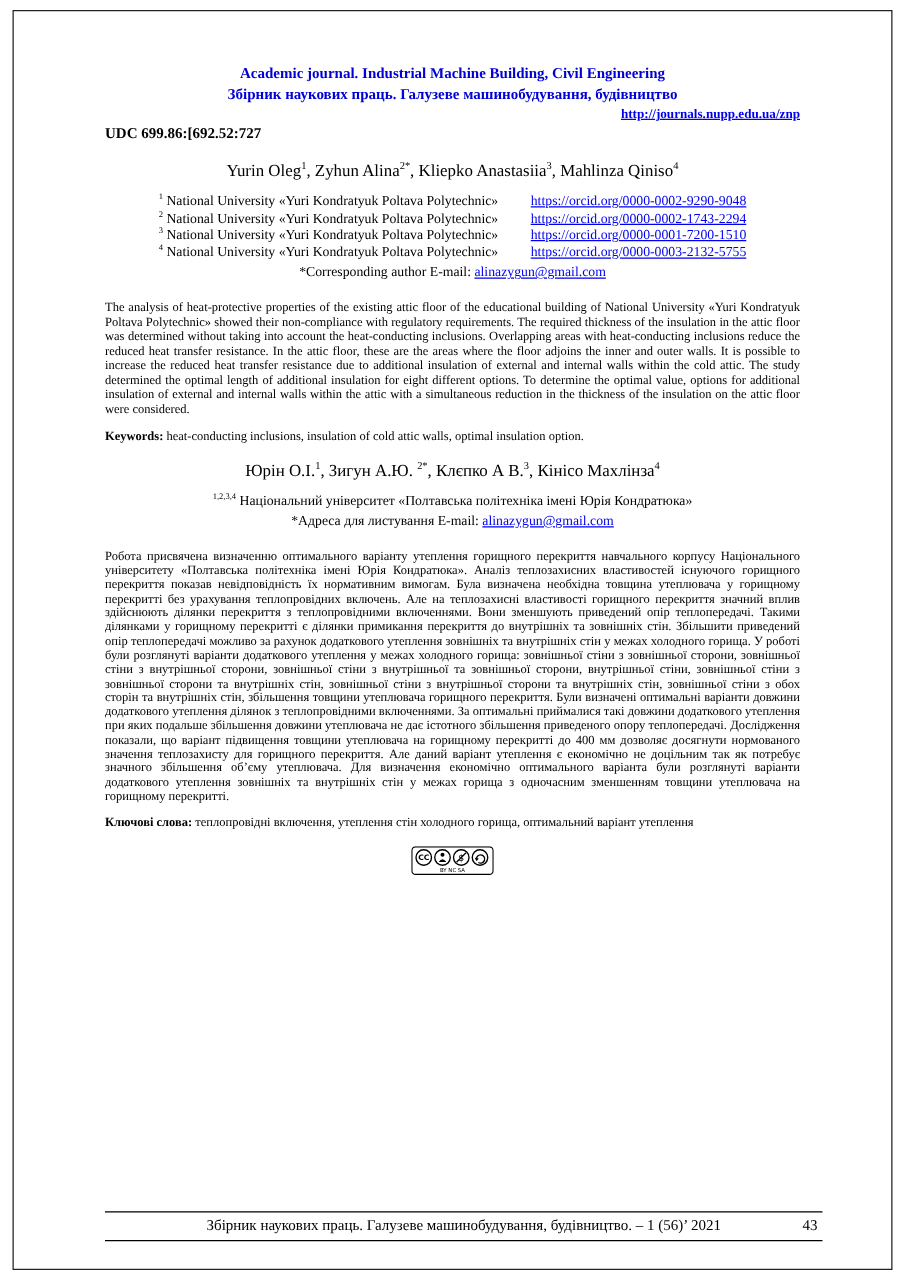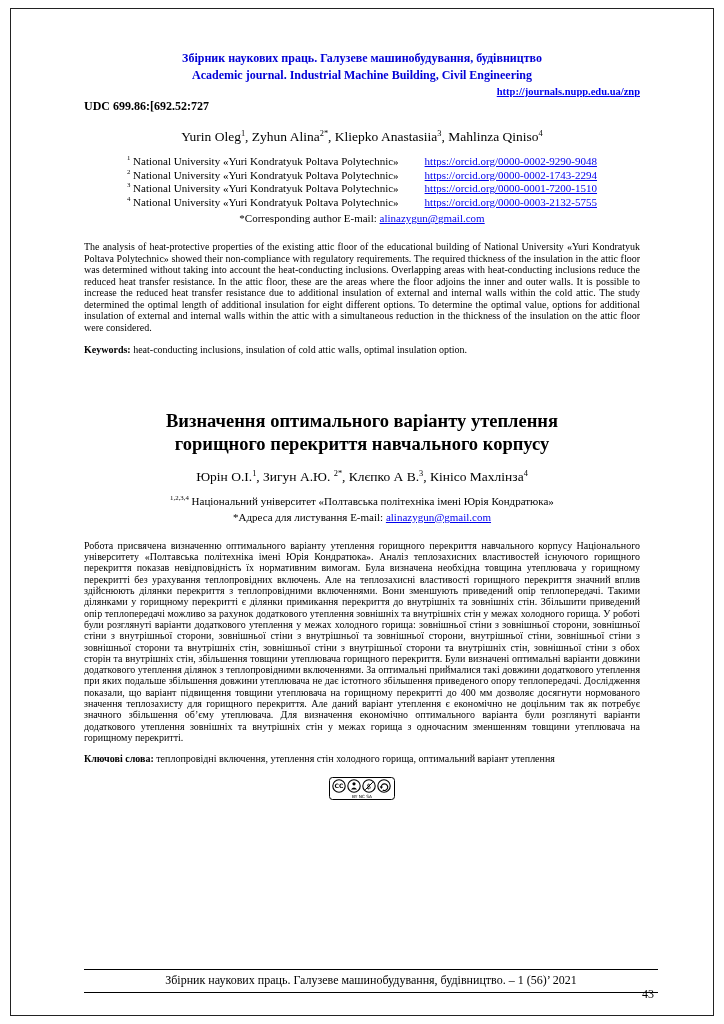--- a/index.html
+++ b/index.html
@@ -55,32 +55,32 @@
   .badge-wrap { margin-top: 12px; display: flex; justify-content: center; }
   .cc-badge { display: block; cursor: pointer; }
 
   .footer {
     position: absolute; left: 84px; right: 66px; bottom: 31px;
     border-top: 1px solid #000; border-bottom: 1px solid #000;
     padding: 3px 0 4px 0;
     font-size: 12px; line-height: 15px;
     text-align: center;
   }
-  .footer-page { position: absolute; right: 4px; top: 3px; margin-top: 14px; }
+  .footer-page { position: absolute; right: 4px; top: 3px; }
 </style>
 </head>
 <body>
 
 <div class="page">
   <div class="frame"></div>
 
   <div class="content">
 
+    <div class="hdr-line">Academic journal. Industrial Machine Building, Civil Engineering</div>
     <div class="hdr-line">Збірник наукових праць. Галузеве машинобудування, будівництво</div>
-    <div class="hdr-line">Academic journal. Industrial Machine Building, Civil Engineering</div>
     <div class="hdr-link-row"><a class="link">http://journals.nupp.edu.ua/znp</a></div>
 
     <div class="udc">UDC 699.86:[692.52:727</div>
 
 
     <p class="authors"><span><span>Yurin Oleg</span><sup>1</sup><span>, </span></span><span><span>Zyhun Alina</span><sup>2*</sup><span>, </span></span><span><span>Kliepko Anastasiia</span><sup>3</sup><span>, </span></span><span><span>Mahlinza Qiniso</span><sup>4</sup><span></span></span></p>
 
     <div class="affils">
       <div class="affil-row">
         <span><sup>1</sup> <span>National University «Yuri Kondratyuk Poltava Polytechnic»</span></span>
@@ -98,21 +98,20 @@
         <span><sup>4</sup> <span>National University «Yuri Kondratyuk Poltava Polytechnic»</span></span>
         <a class="link">https://orcid.org/0000-0003-2132-5755</a>
       </div>
       <div class="corr"><span>*Corresponding author E-mail: </span><a class="link">alinazygun@gmail.com</a></div>
     </div>
 
     <p class="abstract">The analysis of heat-protective properties of the existing attic floor of the educational building of National University «Yuri Kondratyuk Poltava Polytechnic» showed their non-compliance with regulatory requirements. The required thickness of the insulation in the attic floor was determined without taking into account the heat-conducting inclusions. Overlapping areas with heat-conducting inclusions reduce the reduced heat transfer resistance. In the attic floor, these are the areas where the floor adjoins the inner and outer walls. It is possible to increase the reduced heat transfer resistance due to additional insulation of external and internal walls within the cold attic. The study determined the optimal length of additional insulation for eight different options. To determine the optimal value, options for additional insulation of external and internal walls within the attic with a simultaneous reduction in the thickness of the insulation on the attic floor were considered.</p>
 
     <p class="keywords"><span class="kw-label">Keywords:</span><span> heat-conducting inclusions, insulation of cold attic walls, optimal insulation option.</span></p>
 
-    <h1 class="title-uk"><span>Визначення оптимального варіанту утеплення</span><br><span>горищного перекриття навчального корпусу</span></h1>
 
     <p class="authors authors-uk"><span><span>Юрін О.І.</span><sup>1</sup><span>, </span></span><span><span>Зигун А.Ю. </span><sup>2*</sup><span>, </span></span><span><span>Клєпко А В.</span><sup>3</sup><span>, </span></span><span><span>Кінісо Махлінза</span><sup>4</sup><span></span></span></p>
 
     <div class="affil-uk"><sup>1,2,3,4</sup><span> Національний університет «Полтавська політехніка імені Юрія Кондратюка»</span></div>
     <div class="corr"><span>*Адреса для листування E-mail: </span><a class="link">alinazygun@gmail.com</a></div>
 
     <p class="abstract abstract-uk">Робота присвячена визначенню оптимального варіанту утеплення горищного перекриття навчального корпусу Національного університету «Полтавська політехніка імені Юрія Кондратюка». Аналіз теплозахисних властивостей існуючого горищного перекриття показав невідповідність їх нормативним вимогам. Була визначена необхідна товщина утеплювача у горищному перекритті без урахування теплопровідних включень. Але на теплозахисні властивості горищного перекриття значний вплив здійснюють ділянки перекриття з теплопровідними включеннями. Вони зменшують приведений опір теплопередачі. Такими ділянками у горищному перекритті є ділянки примикання перекриття до внутрішніх та зовнішніх стін. Збільшити приведений опір теплопередачі можливо за рахунок додаткового утеплення зовнішніх та внутрішніх стін у межах холодного горища. У роботі були розглянуті варіанти додаткового утеплення у межах холодного горища: зовнішньої стіни з зовнішньої сторони, зовнішньої стіни з внутрішньої сторони, зовнішньої стіни з внутрішньої та зовнішньої сторони, внутрішньої стіни, зовнішньої стіни з зовнішньої сторони та внутрішніх стін, зовнішньої стіни з внутрішньої сторони та внутрішніх стін, зовнішньої стіни з обох сторін та внутрішніх стін, збільшення товщини утеплювача горищного перекриття. Були визначені оптимальні варіанти довжини додаткового утеплення ділянок з теплопровідними включеннями. За оптимальні приймалися такі довжини додаткового утеплення при яких подальше збільшення довжини утеплювача не дає істотного збільшення приведеного опору теплопередачі. Дослідження показали, що варіант підвищення товщини утеплювача на горищному перекритті до 400 мм дозволяє досягнути нормованого значення теплозахисту для горищного перекриття. Але даний варіант утеплення є економічно не доцільним так як потребує значного збільшення об’єму утеплювача. Для визначення економічно оптимального варіанта були розглянуті варіанти додаткового утеплення зовнішніх та внутрішніх стін у межах горища з одночасним зменшенням товщини утеплювача на горищному перекритті.</p>
 
     <p class="keywords keywords-uk"><span class="kw-label">Ключові слова:</span><span> теплопровідні включення, утеплення стін холодного горища, оптимальний варіант утеплення</span></p>
 

